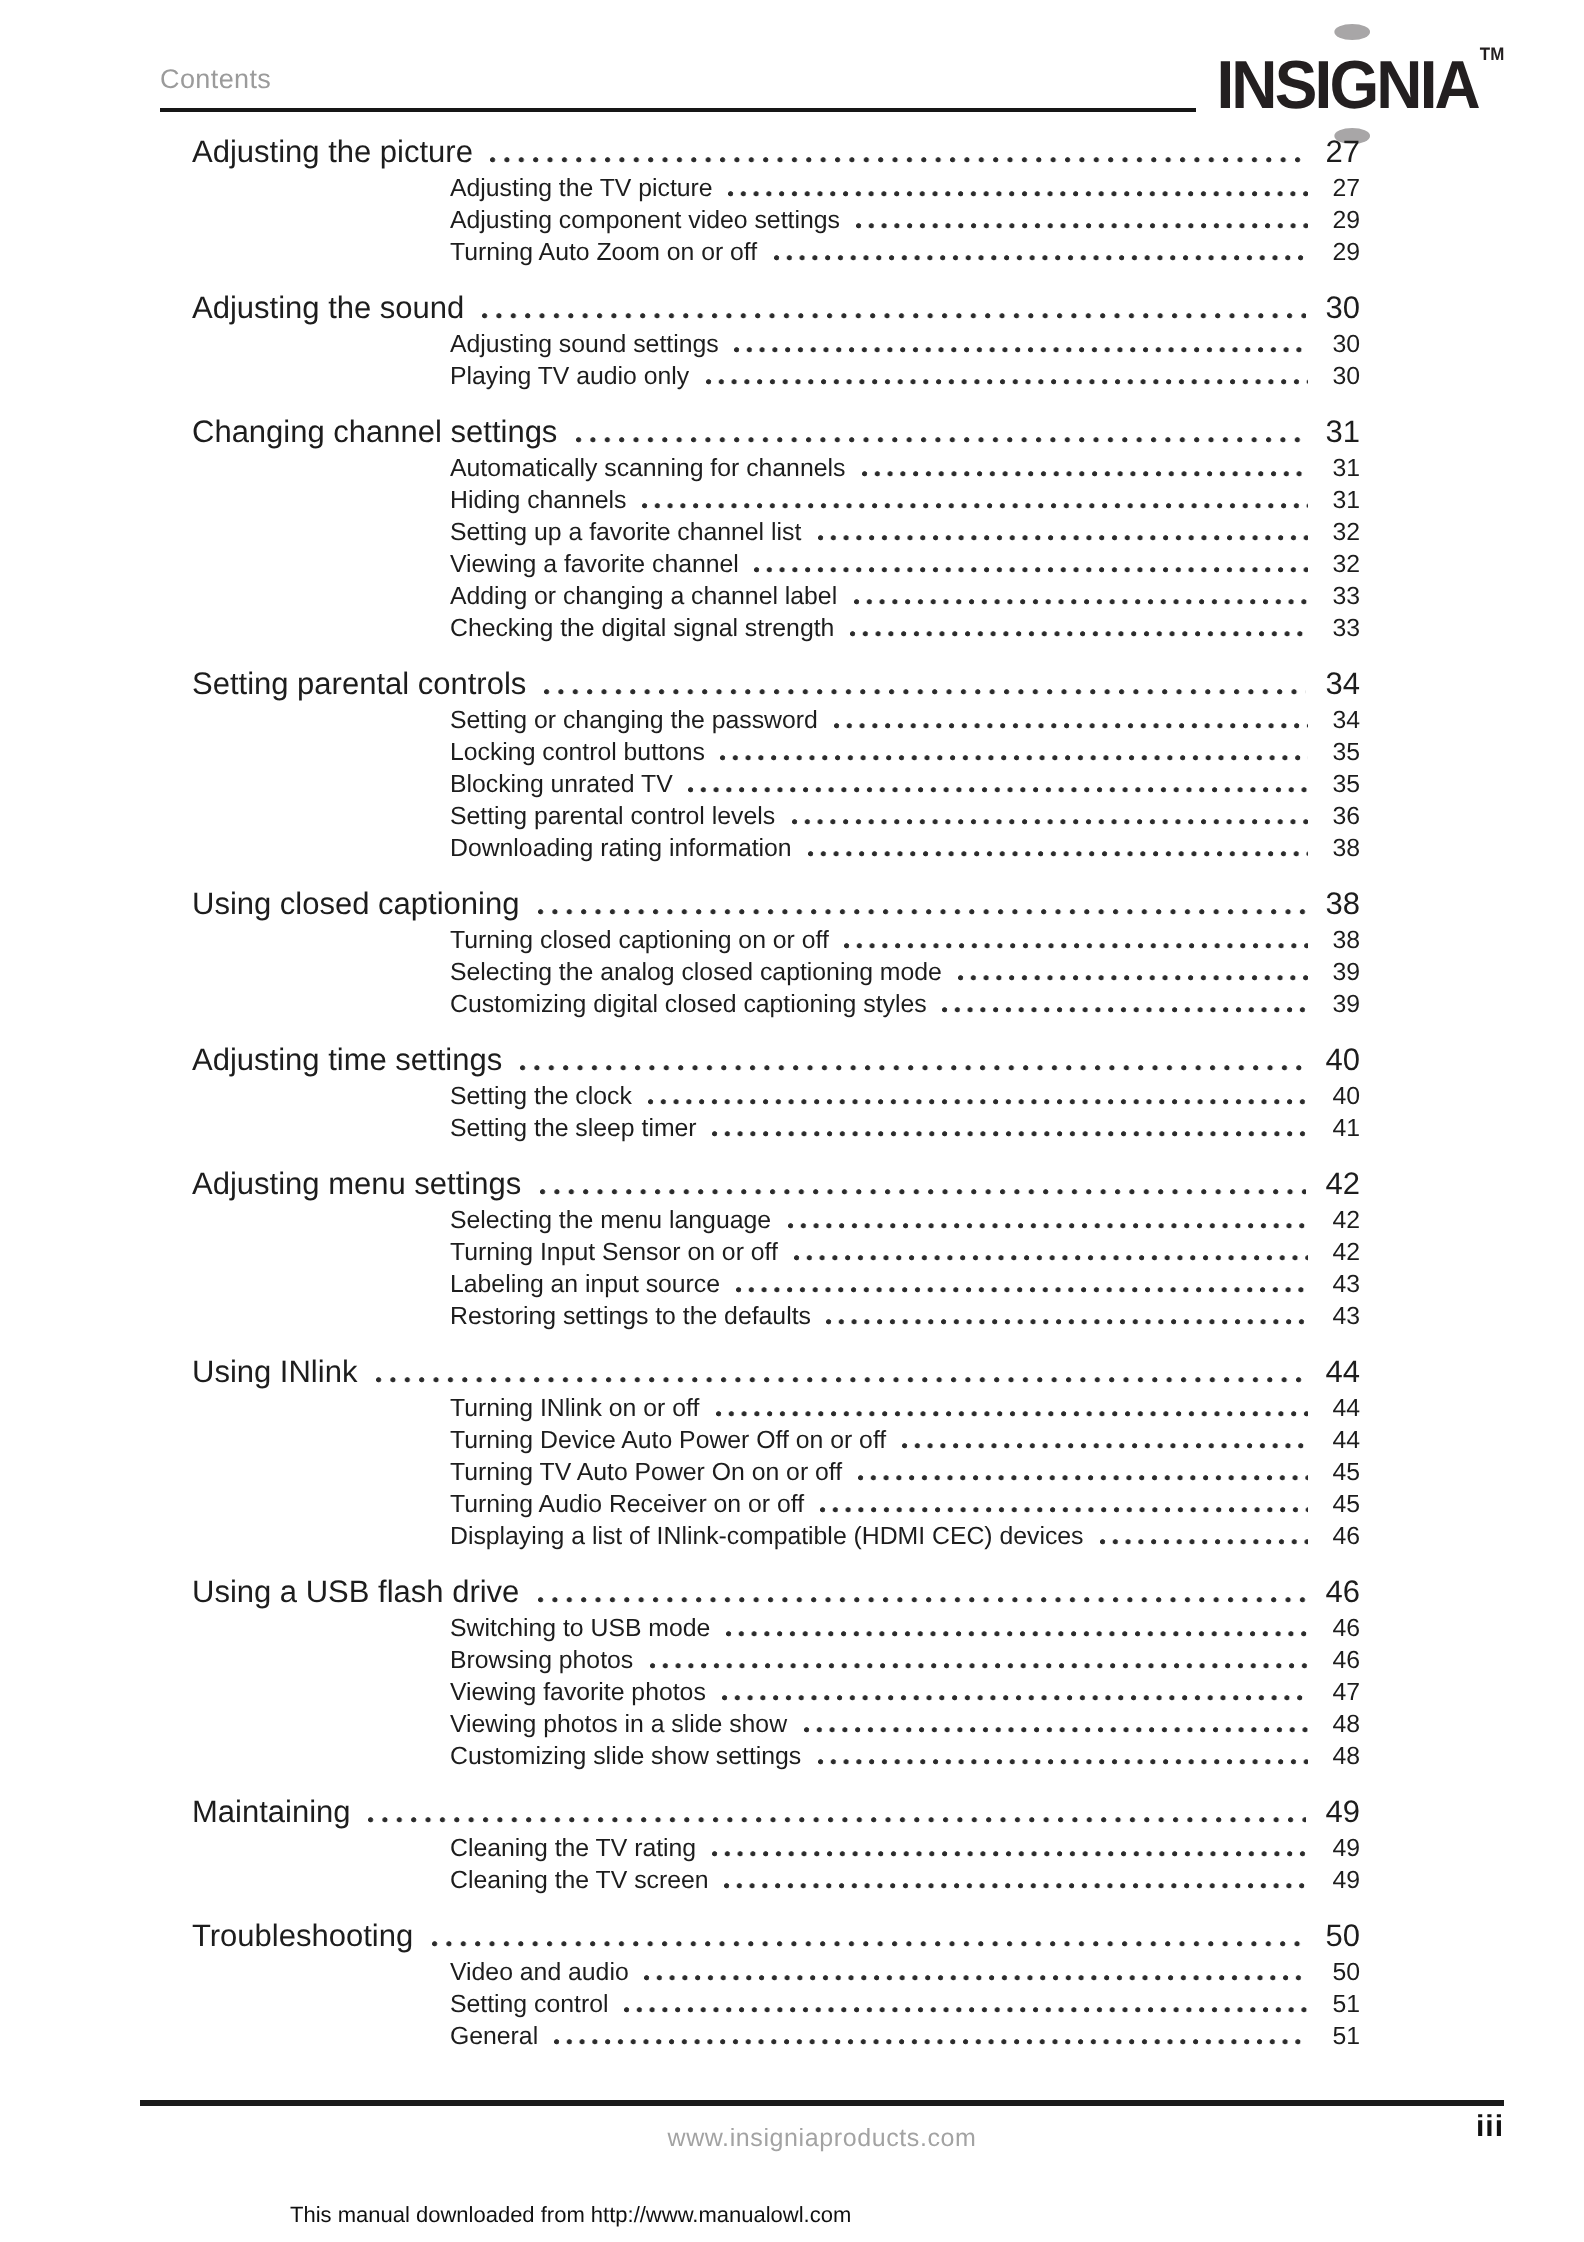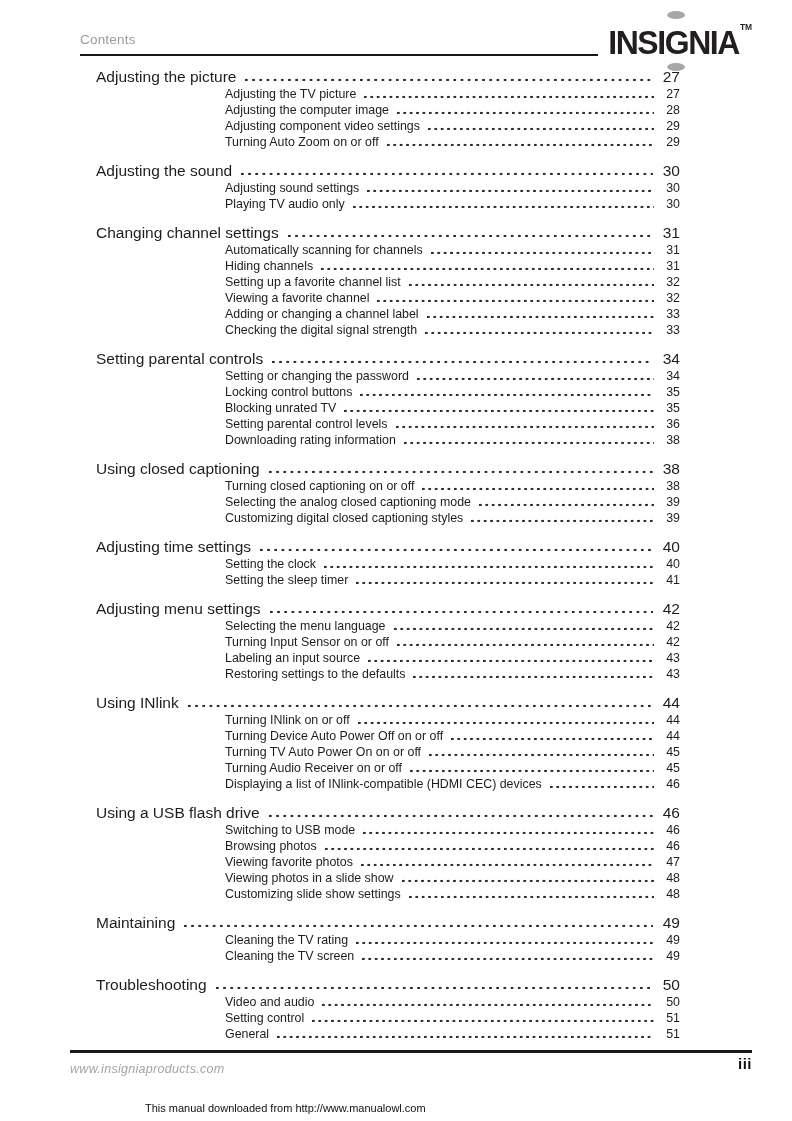--- a/index.html
+++ b/index.html
@@ -27,21 +27,21 @@
   .toc-sub { padding-left:193px; font-size:12.4px; line-height:16px; color:#1d1d1d; }
   .toc-page { text-align:right; min-width:20px; white-space:pre; }
   .leader { flex:1 1 auto; align-self:flex-end; height:4px;
             background-image:radial-gradient(circle at 1.3px 1.9px, #2c2c2c 1.1px, rgba(0,0,0,0) 1.45px);
             background-repeat:repeat-x; }
   .leader-lg { margin:0 7px 4px 9px; background-size:7.2px 4px; }
   .leader-sm { margin:0 6px 3px 8px; background-size:6.4px 4px; }
 
   
   .footer-rule { position:absolute; left:38px; top:1050px; width:682px; height:2.5px; background:#1a1a1a; }
-  .site-url { position:absolute; left:38px; top:1062px; width:682px; text-align:left; font-size:12.5px; color:#a3a3a3; letter-spacing:.3px;font-style:italic; }
+  .site-url { position:absolute; left:38px; top:1062px; width:682px; text-align:center; font-size:12.5px; color:#a3a3a3; letter-spacing:.3px; }
   .folio { position:absolute; right:72px; top:1055px; font-size:15px; font-weight:bold; letter-spacing:.5px; color:#111; }
   .watermark { position:absolute; left:113px; top:1102px; font-size:11px; font-weight:normal; color:#101010; }
 </style>
 </head>
 <body>
 
 <div class="page">
 
   <div class="contents-label">Contents</div>
   <div class="header-rule"></div>
@@ -56,25 +56,20 @@
           <span class="toc-label">Adjusting the picture</span>
           <span class="leader leader-lg"></span>
           <span class="toc-page">27</span>
         </div>
         <div class="toc-row toc-sub">
           <span class="toc-label">Adjusting the TV picture</span>
           <span class="leader leader-sm"></span>
           <span class="toc-page">27</span>
         </div>
         <div class="toc-row toc-sub">
-          <span class="toc-label">Adjusting the computer image</span>
-          <span class="leader leader-sm"></span>
-          <span class="toc-page">28</span>
-        </div>
-        <div class="toc-row toc-sub">
           <span class="toc-label">Adjusting component video settings</span>
           <span class="leader leader-sm"></span>
           <span class="toc-page">29</span>
         </div>
         <div class="toc-row toc-sub">
           <span class="toc-label">Turning Auto Zoom on or off</span>
           <span class="leader leader-sm"></span>
           <span class="toc-page">29</span>
         </div>
       </div>

